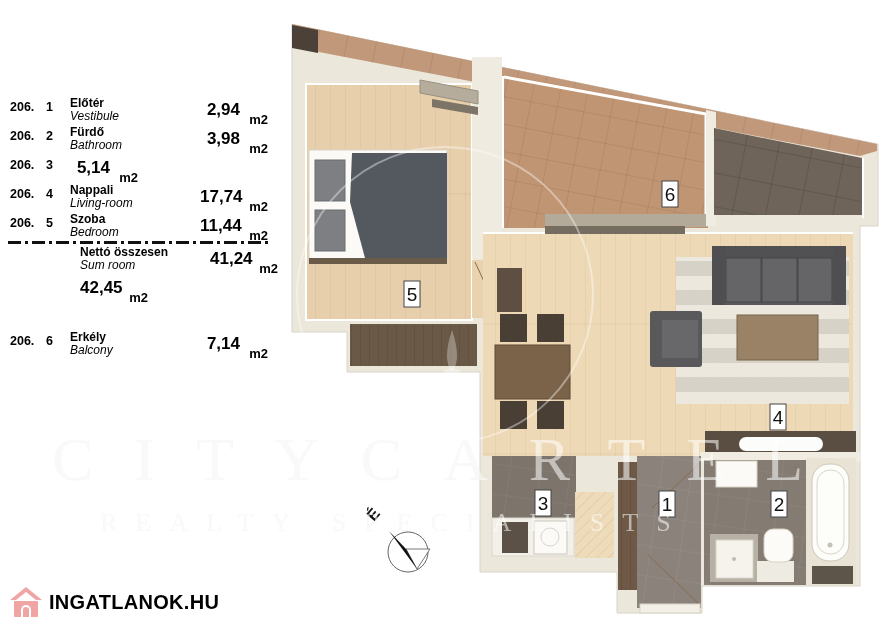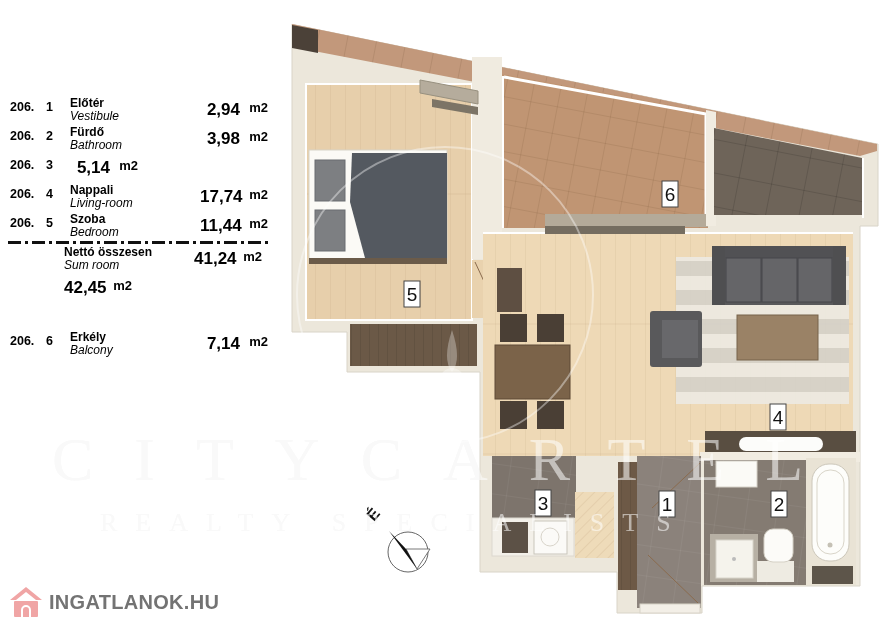--- a/index.html
+++ b/index.html
@@ -1,47 +1,47 @@
 <!DOCTYPE html>
 <html><head>
 <meta charset="utf-8">
 <style>
   html,body{margin:0;padding:0;background:#fff;}
   .canvas{position:relative;width:882px;height:625px;background:#fff;overflow:hidden;
           font-family:"Liberation Sans", sans-serif;color:#000;}
 
   
   .legend-rows{position:absolute;left:10px;top:97px;}
-  .legend-totals{position:absolute;left:4px;top:246px;}
+  .legend-totals{position:absolute;left:20px;top:246px;}
   .legend-balcony{position:absolute;left:10px;top:331px;}
   .lrow{display:flex;width:258px;height:29px;align-items:flex-start;}
   .lcode{width:36px;font-weight:bold;font-size:12.5px;padding-top:3px;}
   .lidx{width:24px;font-weight:bold;font-size:12.5px;padding-top:3px;}
   .lspacer{width:60px;}
   .lnames{width:130px;}
   .hu{font-weight:bold;font-size:12px;line-height:13px;white-space:nowrap;}
   .en{font-style:italic;font-size:12px;line-height:13px;white-space:nowrap;}
   .lval{width:40px;text-align:right;font-weight:bold;font-size:17px;padding-top:3px;}
-  .lunit{width:28px;text-align:right;font-weight:bold;font-size:13px;padding-top:3px;}
+  .lunit{width:28px;text-align:right;font-weight:bold;font-size:13px;padding-top:3px;margin-top:12px;}
   .dashline{position:absolute;left:8px;top:241px;width:260px;height:3px;
     background:repeating-linear-gradient(90deg,#111 0 13px,transparent 13px 17px,#111 17px 20px,transparent 20px 24px);}
 
   
   .wm{position:absolute;pointer-events:none;white-space:nowrap;font-family:Liberation Serif, serif;}
   .wm1{left:52px;top:424px;font-size:62px;letter-spacing:41px;font-weight:400;}
   .wm2{left:100px;top:508px;font-size:26px;letter-spacing:18px;font-weight:400;}
   .wm-gray{color:rgba(0,0,0,0.055);z-index:1;}
   .wm-white{color:rgba(255,255,255,0.55);z-index:3;}
 
   
   .plan{position:absolute;left:0;top:0;z-index:2;}
 
   
   .logo{position:absolute;left:8px;top:584px;display:flex;align-items:center;gap:5px;z-index:4;}
-  .logo-text{font-weight:bold;font-size:20px;letter-spacing:0.3px;color:#737373;}
+  .logo-text{font-weight:bold;font-size:20px;letter-spacing:0.3px;color:#000000;}
 </style>
 </head>
 <body>
 
 <div class="canvas">
 
   <div class="wm wm1 wm-gray">CITYCARTEL</div>
   <div class="wm wm2 wm-gray">REALTY SPECIALISTS</div>
 
   <div class="legend-rows">

